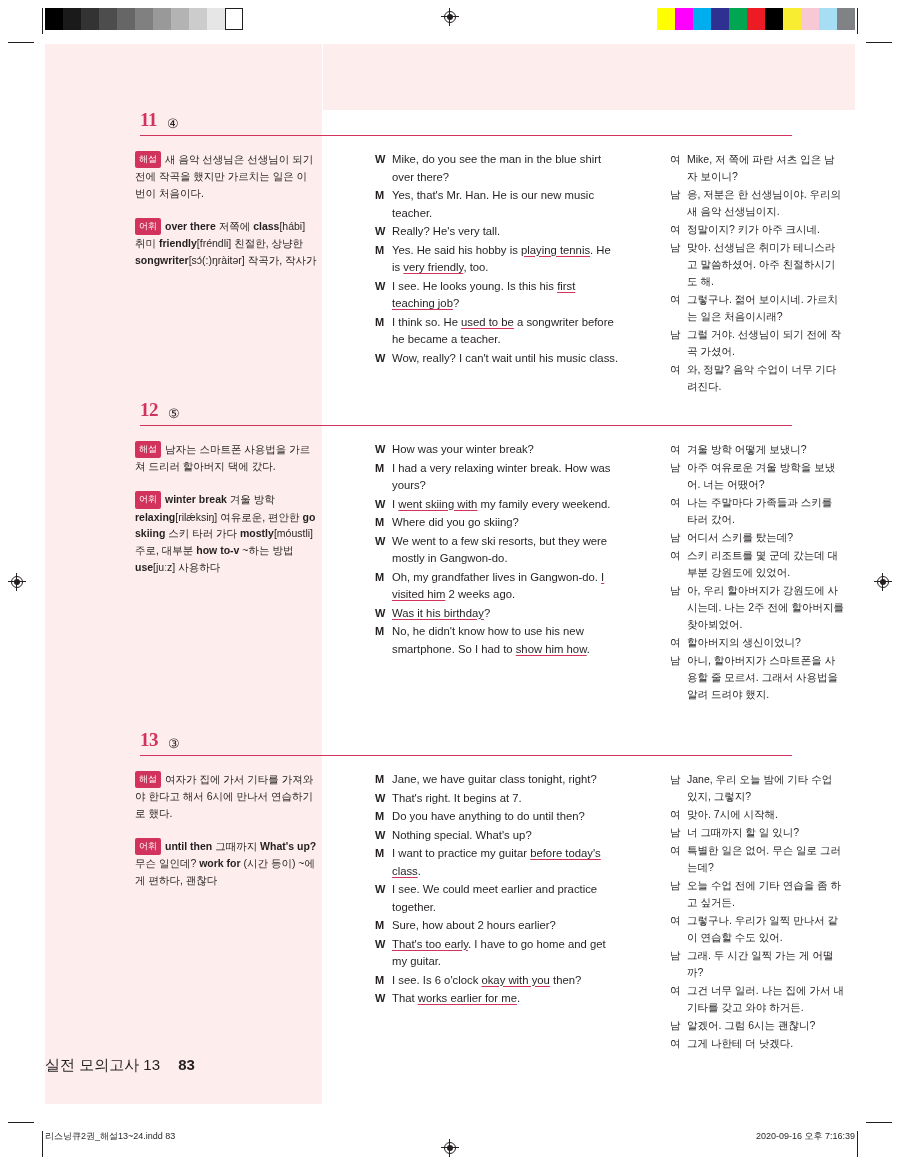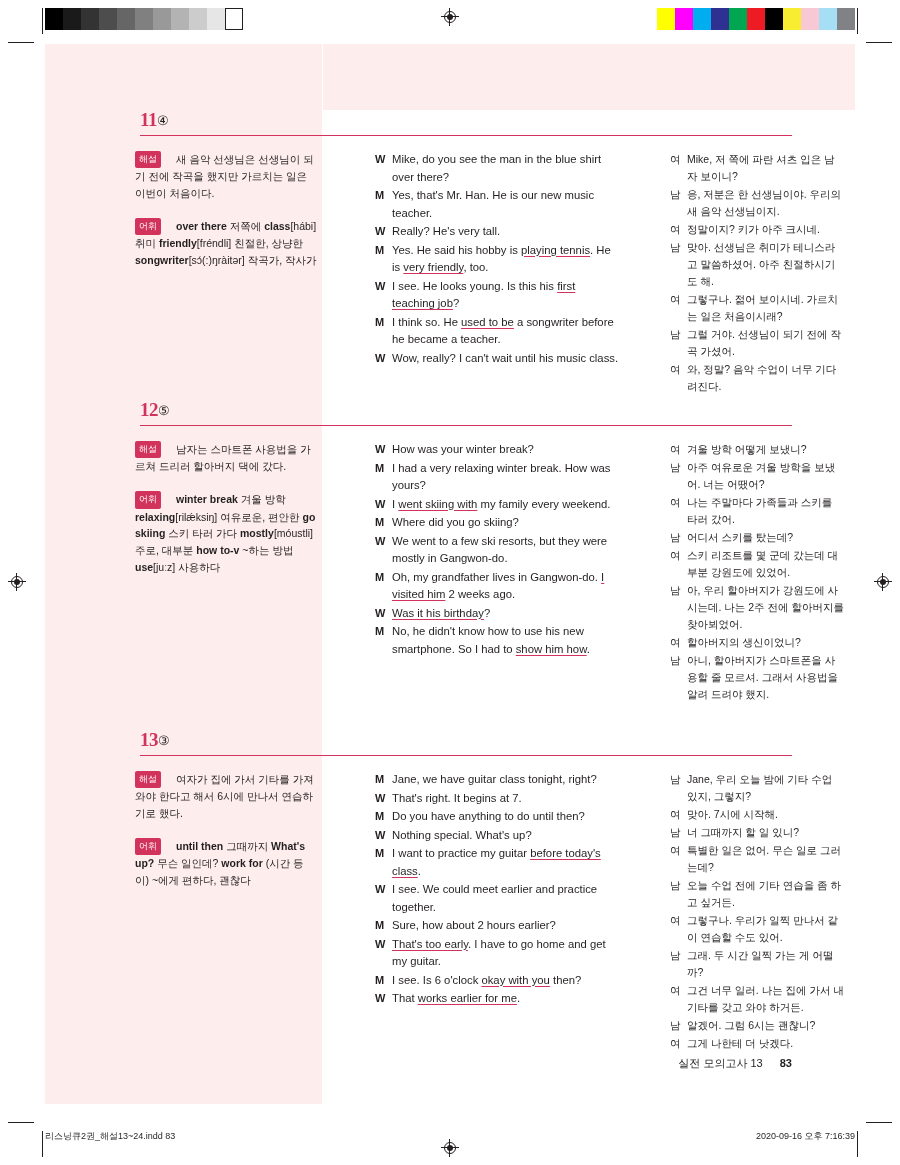--- a/index.html
+++ b/index.html
@@ -63,21 +63,21 @@
     position: absolute;
     left: 0; top: 0;
     width: 810px; height: 1060px;
   }
 
   
   .qblock { position: absolute; left: 0; width: 810px; }
 
   .qnum-row {
     position: absolute; left: 95px; top: 0;
-    display: flex; align-items: center; 
+    display: flex; align-items: flex-end; gap: 10px;
   }
   .qnum {
     font-family: "Liberation Serif", serif;
     font-weight: bold; font-size: 19px; color: #d2335c;
     letter-spacing: -0.5px;
   }
   .qans {
     font-size: 13px; color: #231f20;
   }
   .qrule {
@@ -88,21 +88,21 @@
   
   .notes {
     position: absolute; left: 90px; width: 182px;
     font-size: 10.5px; line-height: 1.6; color: #231f20;
   }
   .note-para { margin-bottom: 16px; }
   .tag {
     display: inline-block;
     font-size: 9px; color: #ffffff; background: #d2335c;
     padding: 1px 4px 2px; border-radius: 2px;
-    margin-right: 15px; vertical-align: 1px;
+    margin-right: 4px; vertical-align: 1px;
     font-family: Liberation Serif, serif;
   }
   .tag.voca { background: #d2335c; }
   .kw { font-weight: bold; }
   .phon { color: #231f20; }
 
   
   .script {
     position: absolute; left: 330px; width: 245px;
     font-size: 11.3px; line-height: 1.55; color: #231f20;
@@ -126,21 +126,21 @@
 
   
   .vdivide {
     position: absolute; left: 277px; top: 0;
     width: 1px; height: 1060px; background: #ffffff;
   }
 
   
   .footer-right {
     position: absolute; left: 0; top: 1012px; width: 747px;
-    text-align: right; font-size: 11px; color: #231f20;
+    font-size: 15px; color: #231f20;
   }
   .pagenum { margin-left: 14px; font-weight: bold; }
 
   .bottom-bar {
     position: absolute; left: 45px; right: 45px; bottom: 22px;
     display: flex; justify-content: space-between;
     font-size: 9px; color: #231f20; gap: 28px;
   }
 </style>
 </head>

